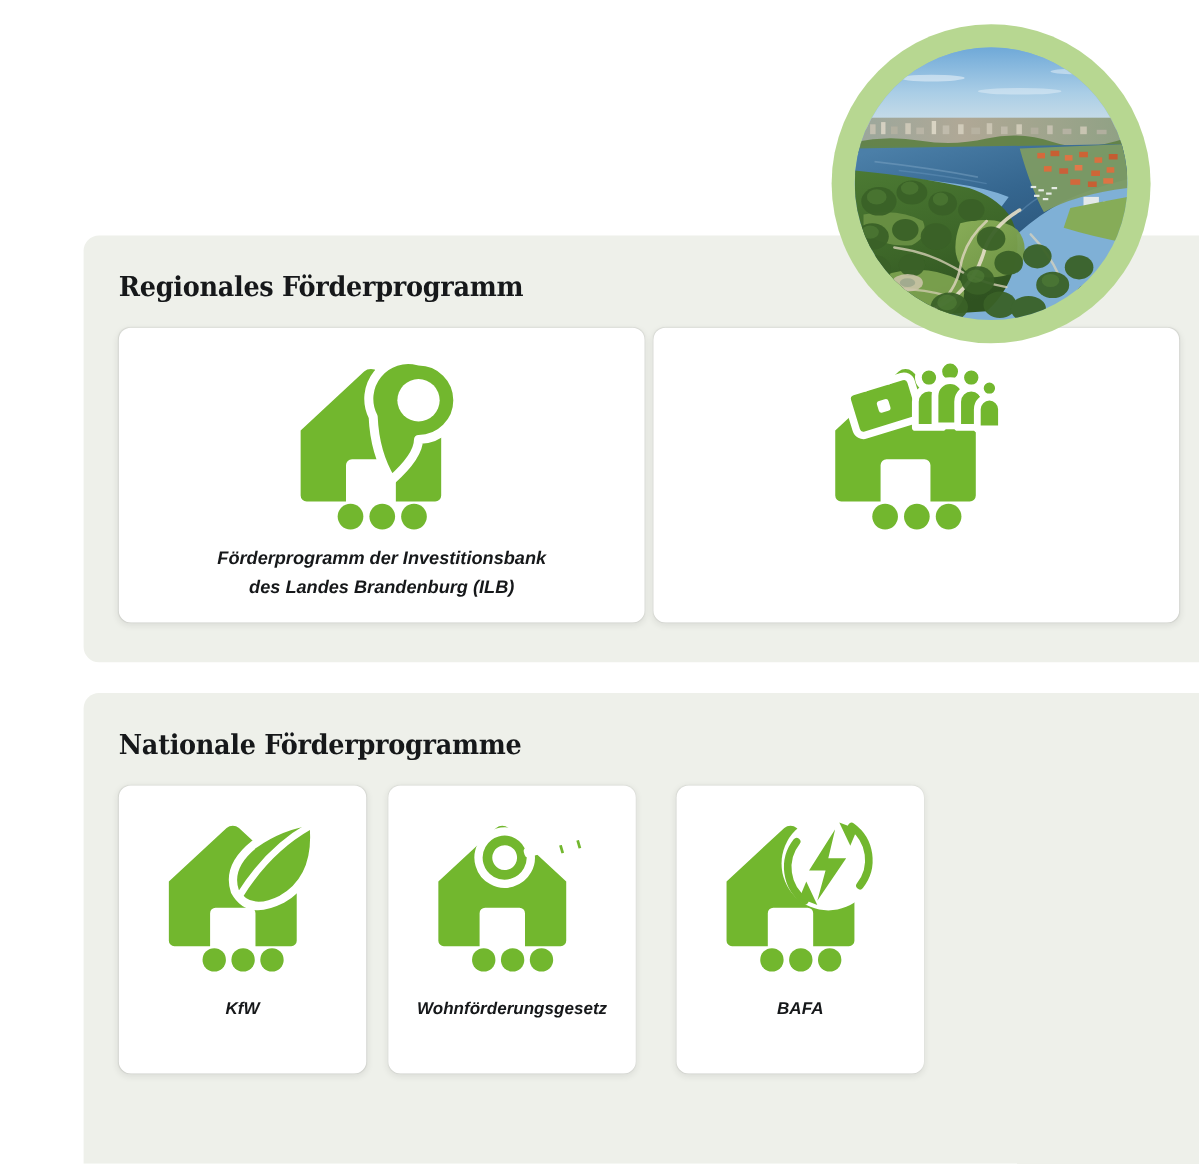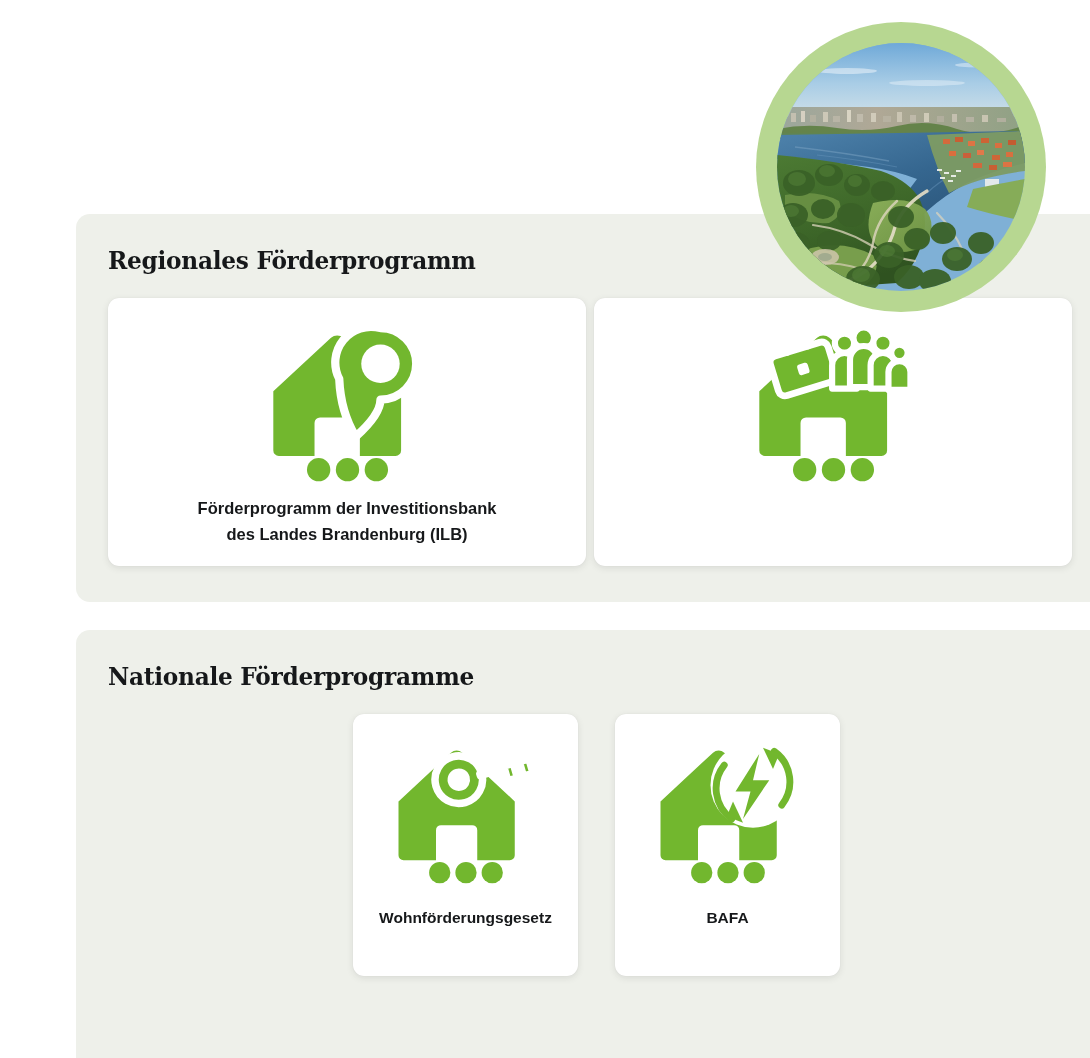--- a/index.html
+++ b/index.html
@@ -155,20 +155,21 @@
   .card-label {
     font-family: "Liberation Sans", sans-serif;
     font-weight: bold;
     font-size: 16.5px;
     line-height: 1.55;
     color: #16181a;
     text-align: center;
     margin: 0;
     padding: 0 18px;
     white-space: pre-line;
+    font-style: italic;
   }
   .card-wide .card-label {
     margin-top: 14px;
   }
   .card-small .card-label {
     font-size: 15.5px;
     margin-top: 20px;
   }
 </style>
 </head>
@@ -384,20 +385,34 @@
             <path d="M100 48 L100 35 A8 8 0 0 1 116 35 L116 48 Z"></path>
           </g>
         </g>
       </svg>
     </article>
   </section>
 
   <section class="panel" id="panel-national">
     <h3 class="panel-title">Nationale Förderprogramme</h3>
 
+    <article class="card card-small c0">
+      <svg class="card-icon" viewBox="0 0 120 115">
+        <g fill="#72b72e">
+          <path d="M6 49 L48 10 A7 7 0 0 1 57 10 L99 49 L99 92 A4 4 0 0 1 95 96 L69 96 L69 72 A4 4 0 0 0 65 68 L40 68 A4 4 0 0 0 36 72 L36 96 L10 96 A4 4 0 0 1 6 92 Z"></path>
+          <circle cx="39" cy="106" r="8.5"></circle>
+          <circle cx="60" cy="106" r="8.5"></circle>
+          <circle cx="81" cy="106" r="8.5"></circle>
+        </g>
+
+        <path d="M111 5 Q 116 46 88 62 Q 64 74 54 56 Q 48 38 68 22 Q 88 8 111 5 Z" fill="#72b72e" stroke="#ffffff" stroke-width="6" stroke-linejoin="round"></path>
+        <path d="M108 9 Q 78 26 57 60" stroke="#ffffff" stroke-width="5" fill="none" stroke-linecap="round"></path>
+      </svg>
+      <p class="card-label">KfW</p>
+    </article>
 
     <article class="card card-small c1">
       <svg class="card-icon" viewBox="0 0 120 115">
         <g fill="#72b72e">
           <path d="M6 49 L48 10 A7 7 0 0 1 57 10 L99 49 L99 92 A4 4 0 0 1 95 96 L69 96 L69 72 A4 4 0 0 0 65 68 L40 68 A4 4 0 0 0 36 72 L36 96 L10 96 A4 4 0 0 1 6 92 Z"></path>
           <circle cx="39" cy="106" r="8.5"></circle>
           <circle cx="60" cy="106" r="8.5"></circle>
           <circle cx="81" cy="106" r="8.5"></circle>
         </g>
 

